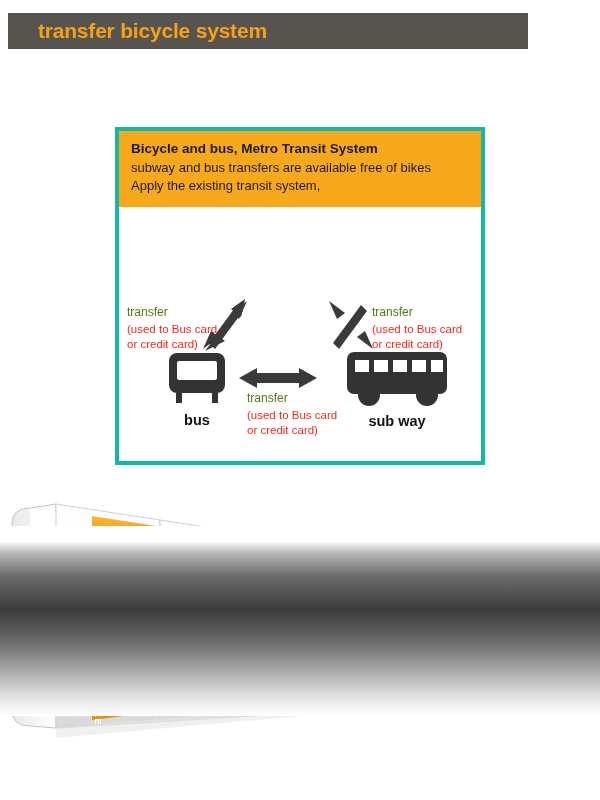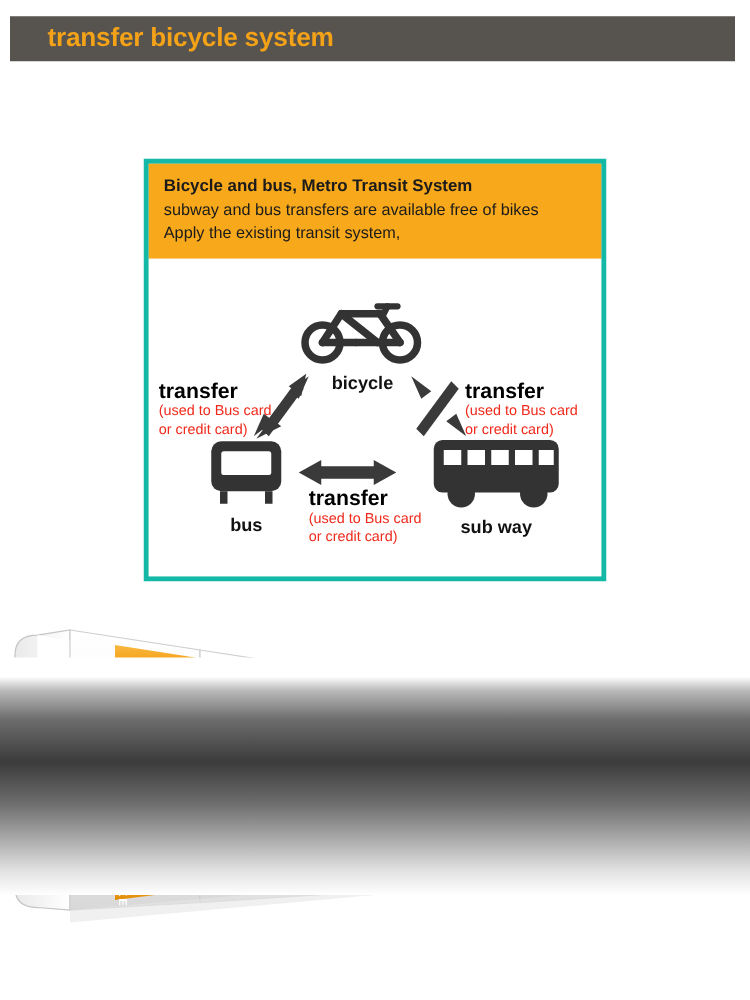--- a/index.html
+++ b/index.html
@@ -13,21 +13,21 @@
     position: relative;
     overflow: hidden;
     font-family: "Liberation Sans", sans-serif;
   }
 
   
   #header-bar {
     position: absolute;
     left: 8px;
     top: 13px;
-    width: 580px;
+    width: 520px;
     height: 36px;
     background: #57534f;
   }
   #header-title {
     position: absolute;
     left: 30px;
     top: 6px;
     font-size: 21px;
     font-weight: bold;
     color: #f4a218;
@@ -95,24 +95,23 @@
   #node-bus     { left: 36px;  top: 144px; width: 84px; }
   #node-subway  { left: 218px; top: 143px; width: 120px; }
 
   
   .transfer-block {
     position: absolute;
     color: #f0291b;
     white-space: nowrap;
   }
   .transfer-title {
-    font-size: 17px;
+    font-size: 12px;
     line-height: 19px;
-    color: #000000;
-    font-weight: bold;
+    color: #4d7c0f;
   }
   .transfer-note {
     font-size: 11.5px;
     line-height: 14.5px;
     color: #f0291b;
   }
   #transfer-left   { left: 8px;   top: 96px; }
   #transfer-right  { left: 253px; top: 96px; }
   #transfer-bottom { left: 128px; top: 182px; }
 
@@ -154,41 +153,20 @@
 <div id="diagram-panel">
 
   <div id="panel-header">
     <div id="panel-title">Bicycle and bus, Metro Transit System</div>
     <div class="panel-sub">subway and bus transfers are available free of bikes</div>
     <div class="panel-sub">Apply the existing transit system,</div>
   </div>
 
   <div id="diagram-body">
 
-    <div class="node" id="node-bicycle">
-      <svg width="100" height="62" viewBox="0 0 100 62">
-        <g fill="none" stroke="#333333" stroke-width="6">
-          <circle cx="18" cy="43" r="14"></circle>
-          <circle cx="80" cy="43" r="14"></circle>
-        </g>
-        <g stroke="#333333" stroke-width="6" stroke-linecap="round" fill="none">
-          <path d="M18 43 L33 20 L64 20"></path>
-          <path d="M33 20 L62 43"></path>
-          <path d="M45 43 L80 43"></path>
-          <path d="M64 20 L80 43"></path>
-          <path d="M18 43 L45 43"></path>
-        </g>
-        <g stroke="#333333" stroke-width="5" stroke-linecap="round" fill="none">
-          <path d="M62 14 L78 14"></path>
-          <path d="M70 14 L66 22"></path>
-          <path d="M30 43 L48 43"></path>
-        </g>
-      </svg>
-      <div class="node-label">bicycle</div>
-    </div>
 
     <div class="node" id="node-bus">
       <svg width="64" height="56" viewBox="0 0 64 56">
         <rect x="4" y="2" width="56" height="40" rx="8" fill="#333333"></rect>
         <rect x="12" y="10" width="40" height="19" rx="2" fill="#ffffff"></rect>
         <rect x="11" y="42" width="6" height="10" fill="#333333"></rect>
         <rect x="47" y="42" width="6" height="10" fill="#333333"></rect>
       </svg>
       <div class="node-label">bus</div>
     </div>

